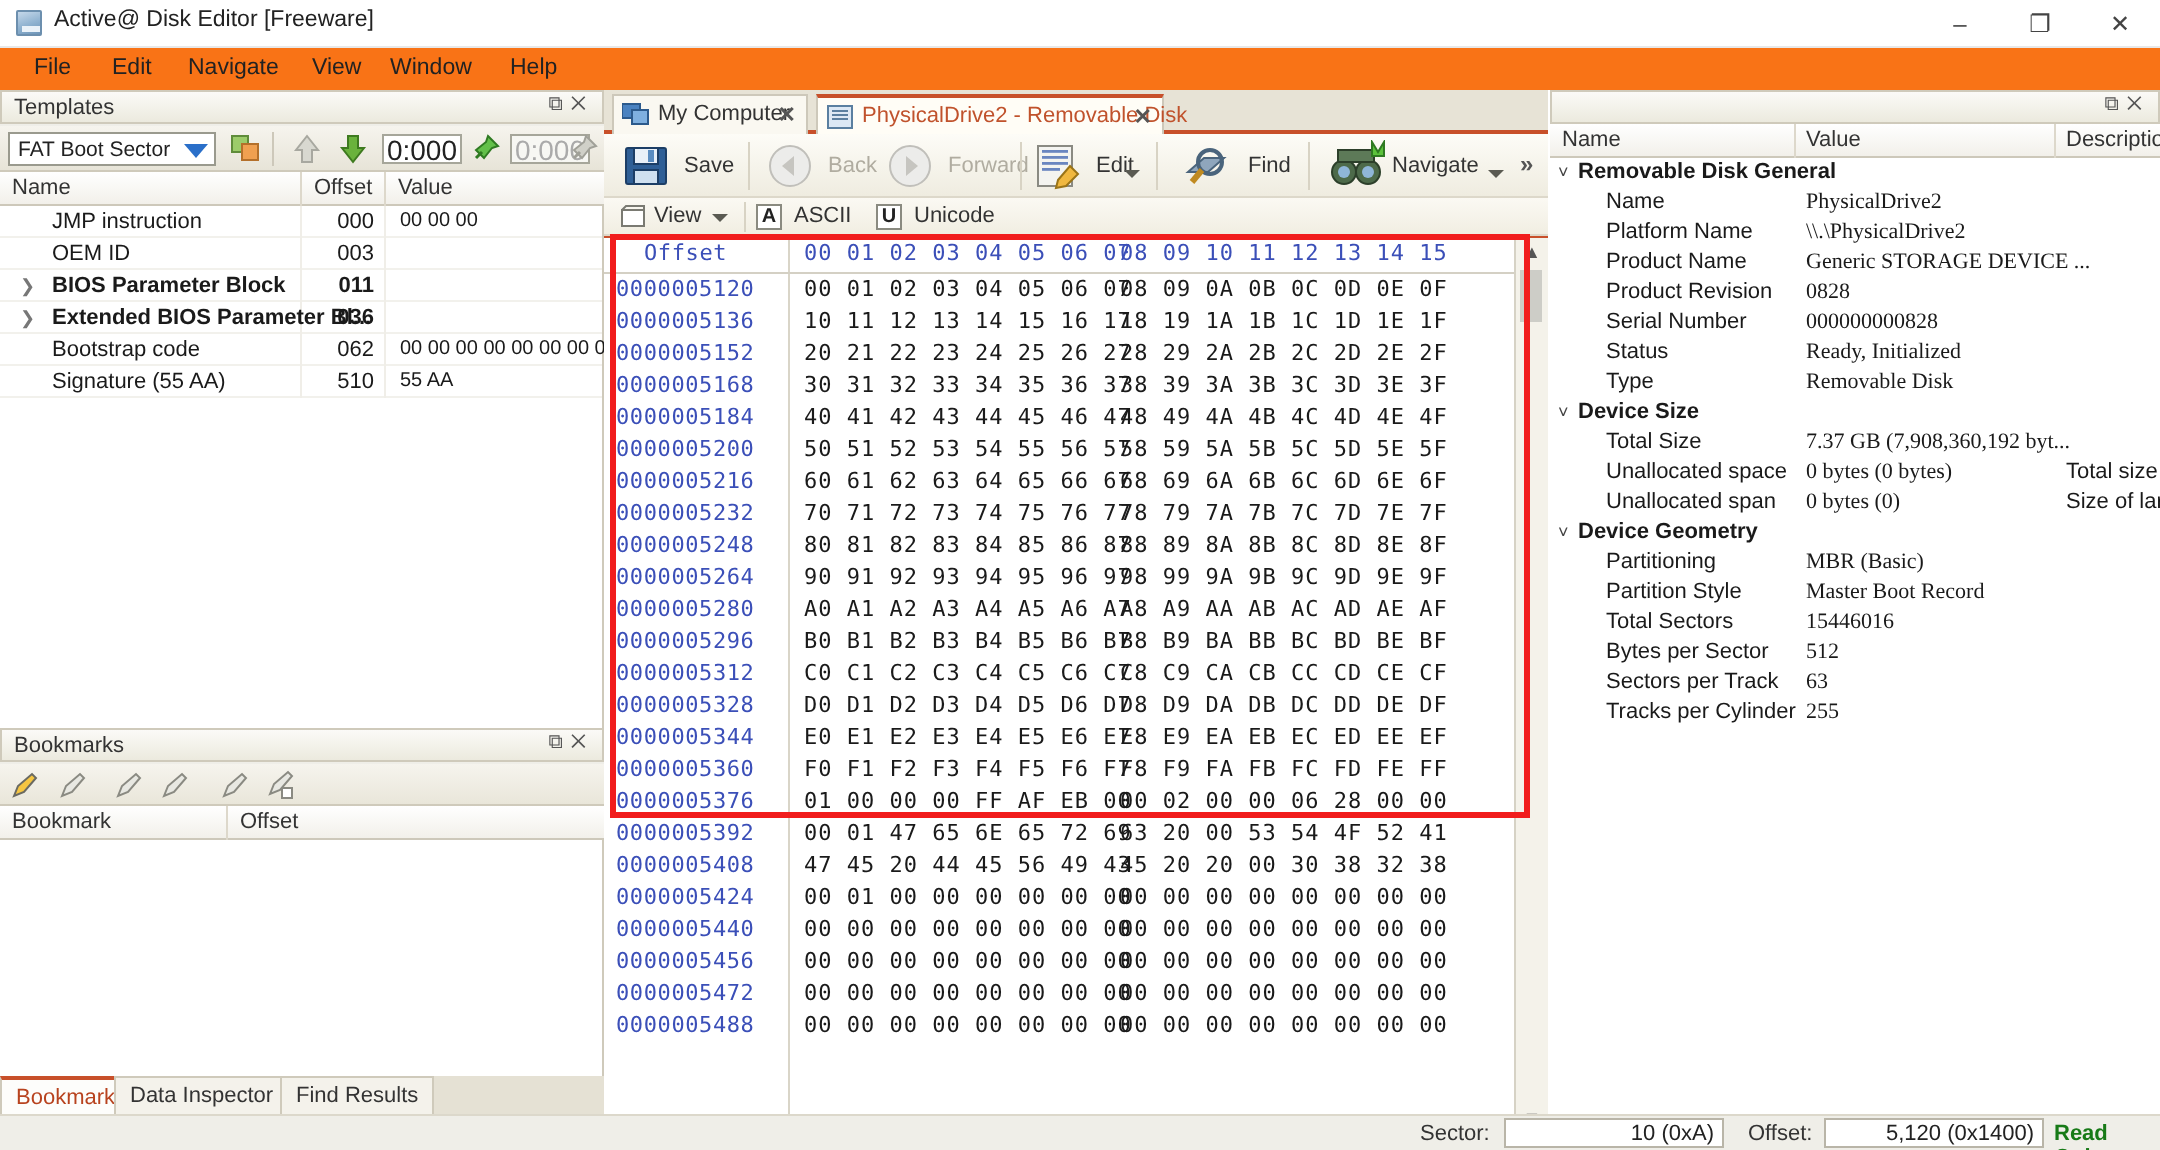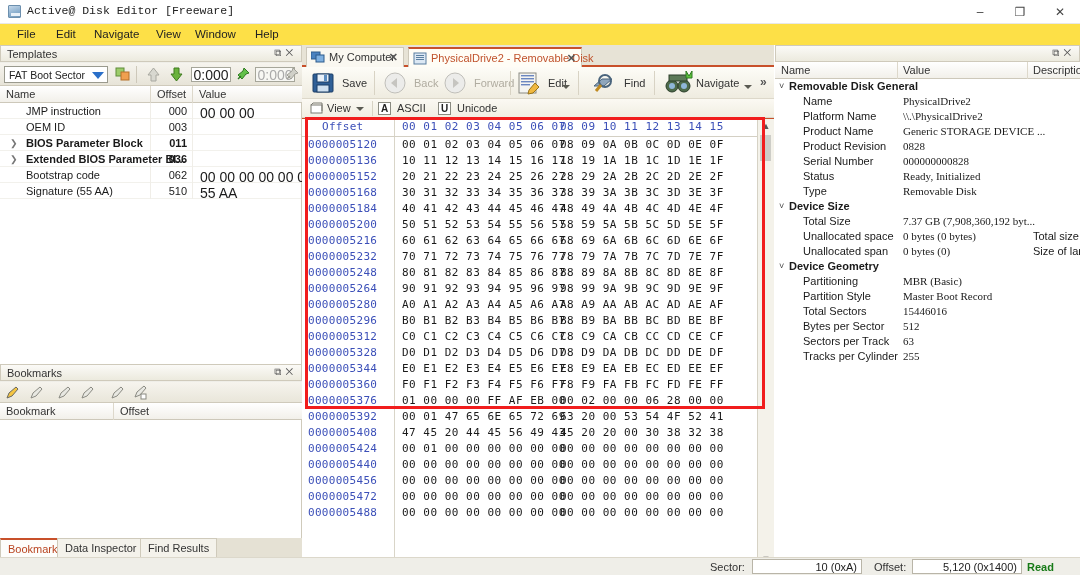--- a/index.html
+++ b/index.html
@@ -12,28 +12,28 @@
   }
   #app { position:relative; width:1080px; height:575px; background:#ffffff; }
 
   
   .titlebar { position:absolute; left:0; top:0; width:1080px; height:24px;
     background:#ffffff; border-bottom:1px solid #e8e8e8; }
   .title-icon { position:absolute; left:8px; top:5px; width:13px; height:13px;
     background:linear-gradient(160deg,#c5d8ea 0%,#8fb2d0 55%,#6e95b8 100%);
     border:1px solid #6c8fae; border-radius:1px; }
   .title-icon:after{ content:""; position:absolute; left:2px; top:7px; width:9px; height:3px; background:#e9f1f8;}
-  .title-text { position:absolute; left:27px; top:4px; font-size:11.5px; color:#222; white-space:nowrap;font-family:Liberation Mono, monospace; }
+  .title-text { position:absolute; left:27px; top:4px; font-size:11.5px; color:#222; white-space:nowrap; }
   .wbtn { position:absolute; top:0; width:40px; height:24px; }
   .wbtn span { position:absolute; left:50%; top:50%; transform:translate(-50%,-50%); font-size:12px; color:#444; line-height:1;}
   .wbtn.min { right:80px; } .wbtn.max { right:40px; } .wbtn.close { right:0px; }
 
   
   .menubar { position:absolute; left:0; top:24px; width:1080px; height:21px;
-     background:#fde047; }
+     background:#f97316; }
   .menubar .mi { position:absolute; top:3px; font-size:11.5px; color:#222; padding:1px 9px; }
 
   
   .panel-cap { position:absolute; height:17px; background:linear-gradient(#fbfaf7,#eceade);
       border:1px solid #cfcabb; }
   .panel-cap .cap-title { position:absolute; left:6px; top:2px; font-size:11px; color:#333; }
   .cap-btns { position:absolute; right:4px; top:1px; font-size:10px; color:#555; letter-spacing:4px;}
 
   .grid-hdr { position:absolute; height:17px; background:linear-gradient(#ffffff,#f2f0ea);
       border-bottom:1px solid #cdc8ba; }
@@ -54,21 +54,21 @@
   .numbox { position:absolute; top:4px; width:40px; height:15px; background:#fff; border:1px solid #a6a69a;
      font-size:14px; color:#222; text-align:center; line-height:14px; }
   .numbox.dim { color:#aaa; background:#f7f7f3; }
 
   #tpl-grid-hdr { left:0; top:41px; width:302px; }
   #tpl-rows { position:absolute; left:0; top:58px; width:302px; height:304px; background:#fff;
      border-right:1px solid #cfcabb;}
   .trow { position:relative; height:16px; border-bottom:1px solid #f2f1ec; }
   .trow .tname { position:absolute; left:26px; top:2px; font-size:11px; color:#1a1a1a; white-space:nowrap;}
   .trow .toff  { position:absolute; left:157px; width:30px; text-align:right; top:2px; font-size:11px; color:#1a1a1a;}
-  .trow .tval  { position:absolute; left:200px; top:2px; font-size:14px; color:#1a1a1a; white-space:nowrap;}
+  .trow .tval  { position:absolute; left:200px; top:2px; font-size:10px; color:#1a1a1a; white-space:nowrap;}
   .trow.bold .tname, .trow.bold .toff { font-weight:bold; }
   .trow .exp { position:absolute; left:10px; top:3px; font-size:9px; color:#777; }
   .trow .vsep { position:absolute; left:192px; top:0; width:1px; height:16px; background:#f0eee8;}
   .trow .vsep2{ position:absolute; left:150px; top:0; width:1px; height:16px; background:#f0eee8;}
 
   
   #bookmarks { position:absolute; left:0; top:364px; width:302px; height:175px; background:#efeee8; }
   #bm-toolbar { position:absolute; left:0; top:18px; width:302px; height:21px;
       background:linear-gradient(#f6f4ee,#e9e6da); border-bottom:1px solid #cfcabb;}
   .bmico { position:absolute; top:3px; width:15px; height:15px; }

